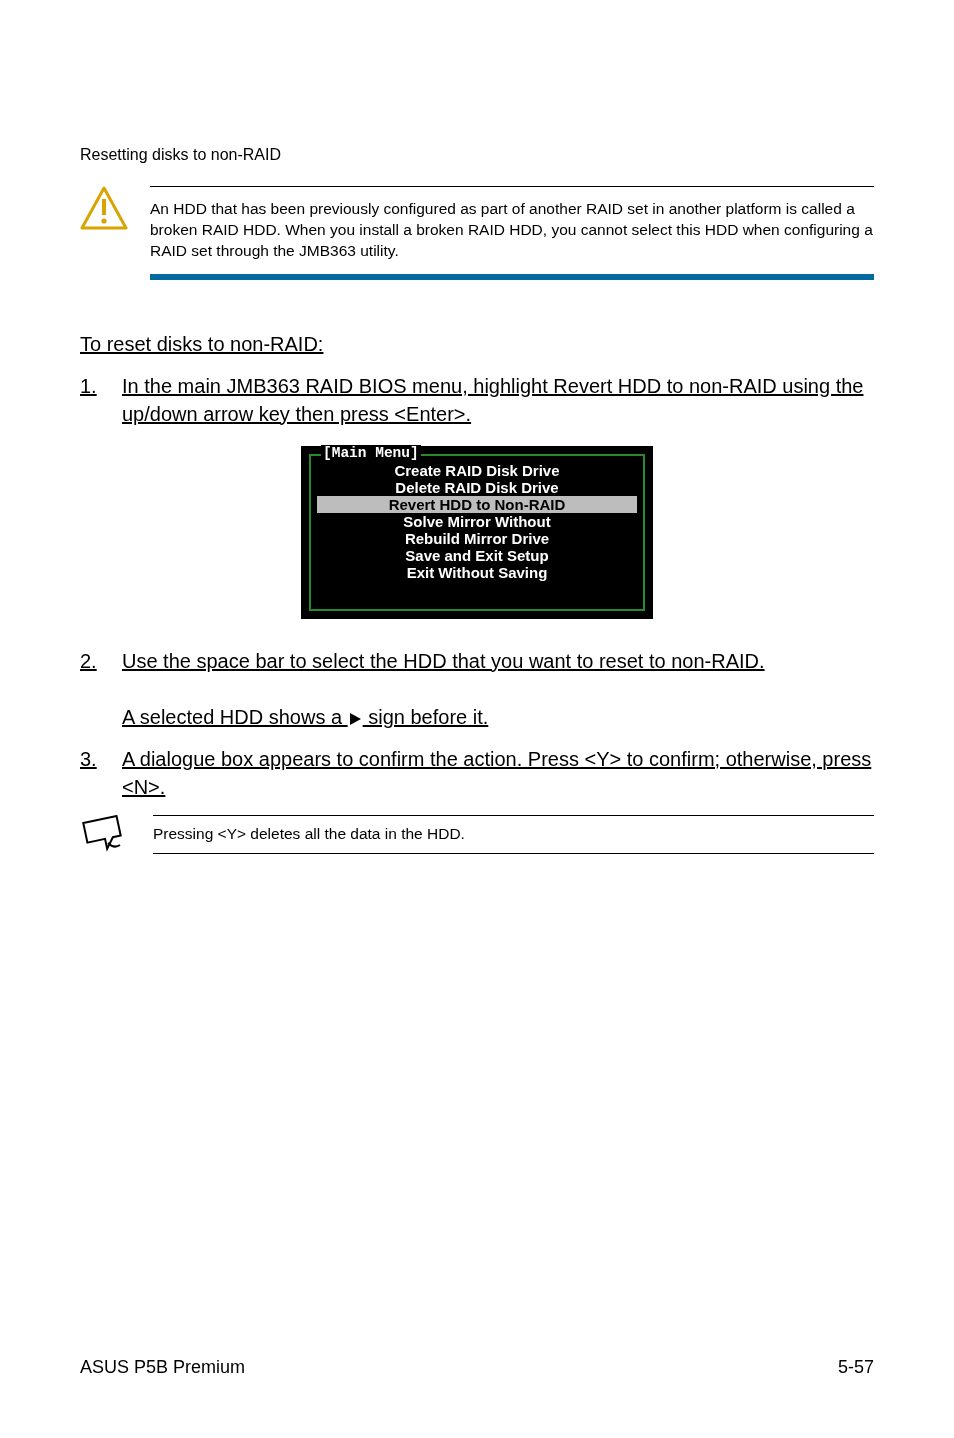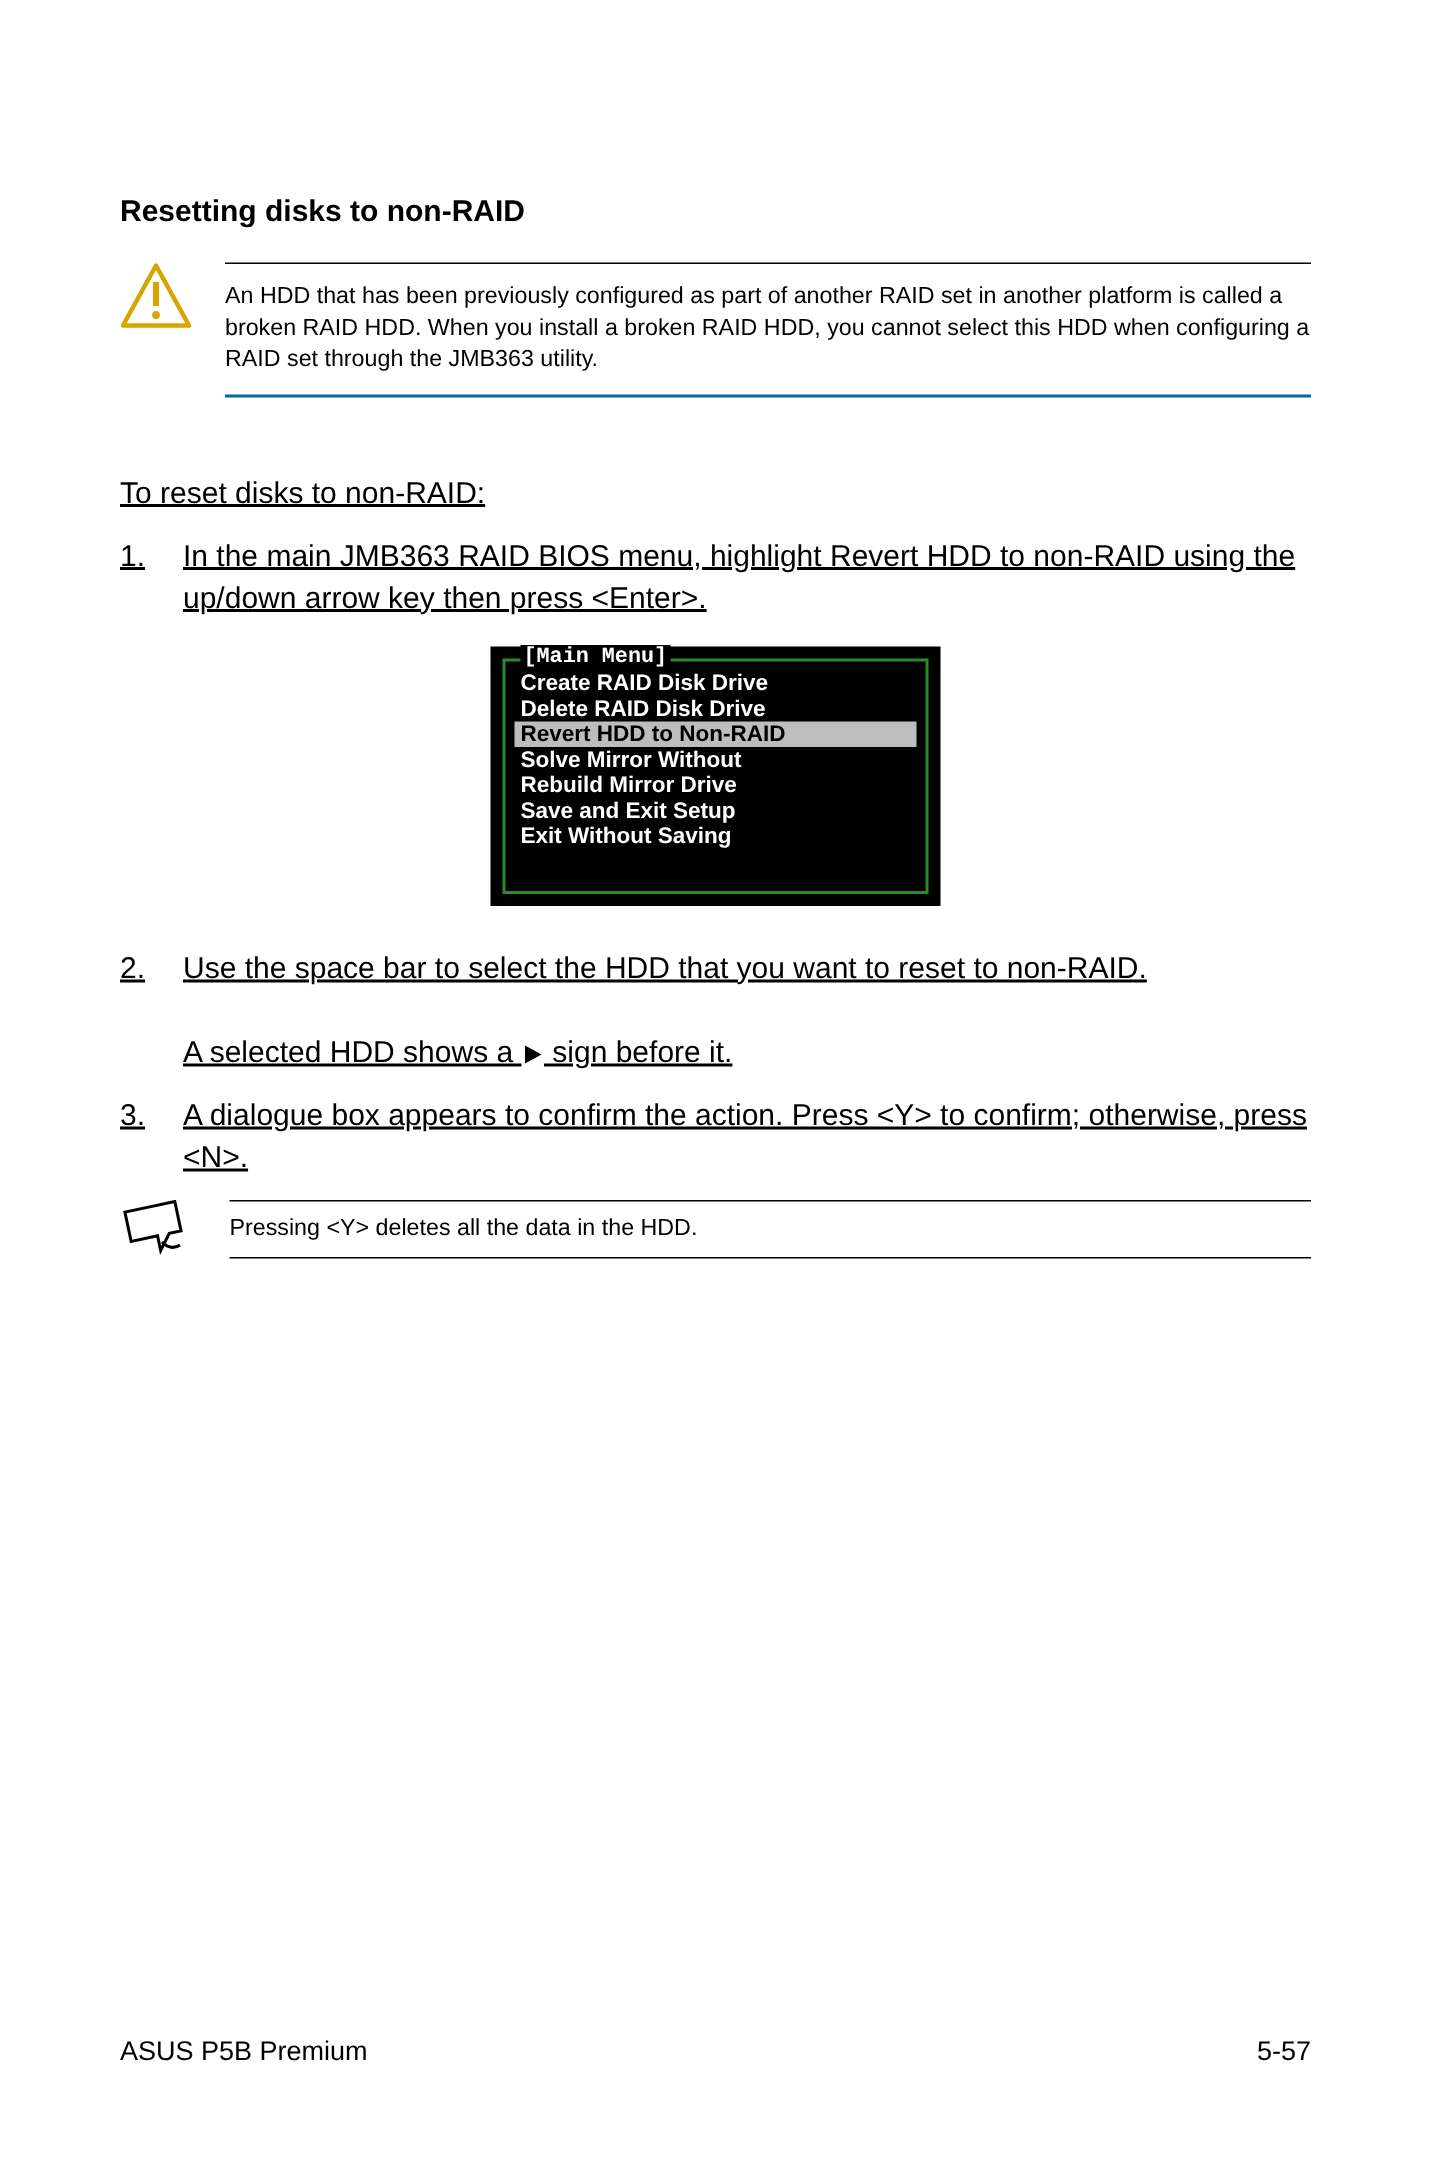--- a/index.html
+++ b/index.html
@@ -10,37 +10,38 @@
     body {
       font-family: Arial, Helvetica, sans-serif;
       background: #fff;
       color: #000;
       width: 954px;
       height: 1438px;
       position: relative;
       padding: 130px 80px 60px 80px;
     }
     .heading {
-      font-size: 20px;
-      font-weight: bold;
+      font-size: 16px;
+      font-weight: normal;
       margin-bottom: 22px;
+      margin-top: 16px;
     }
     .callout {
       display: flex;
       gap: 22px;
       margin-bottom: 50px;
     }
     .callout-icon {
       flex-shrink: 0;
       width: 48px;
       height: 44px;
     }
     .callout-content {
       border-top: 1px solid #000;
-      border-bottom: 2px solid #0369a1;
+      border-bottom: 6px solid #0369a1;
       padding: 12px 0;
       font-size: 15.5px;
       line-height: 1.35;
       flex: 1;
     }
     .callout-content p + p {
       margin-top: 16px;
     }
     .body-text {
       font-size: 20px;
@@ -65,21 +66,22 @@
       flex: 1;
     }
     .bios-wrap {
       display: flex;
       justify-content: center;
       margin: 18px 0 28px 0;
     }
     .bios-box {
       background: #000;
       padding: 8px;
-      width: 300px;
+      width: 352px;
+      text-align: center;
     }
     .bios-inner-border {
       border: 2px solid #2a8a2a;
       position: relative;
       padding: 6px 6px 28px 6px;
     }
     .bios-title {
       position: absolute;
       top: -11px;
       left: 10px;

